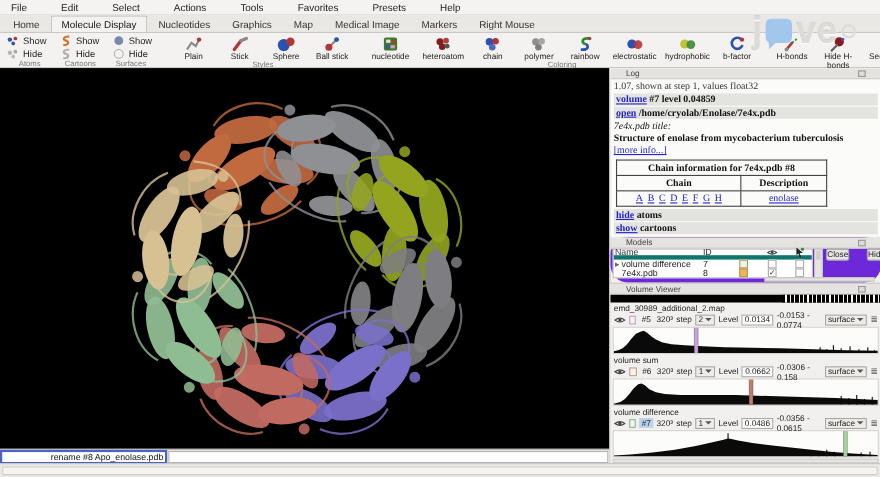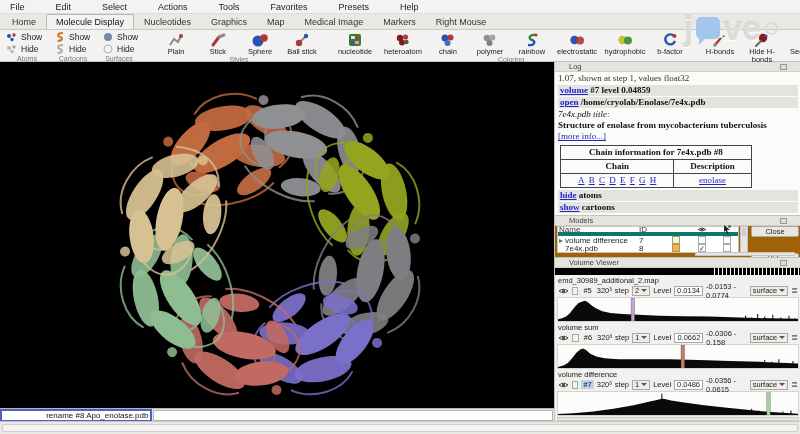--- a/index.html
+++ b/index.html
@@ -58,35 +58,35 @@
   .log-partial { color:#333; white-space:nowrap; }
   .log-cmd { background:#e3e3e0; font-weight:bold; margin:1px 0; padding:0 2px; white-space:nowrap; }
   .pdb-title-label { font-style:italic; }
   .pdb-title { font-weight:bold; }
   .chain-table { border-collapse:collapse; margin:3px 0 2px 2px; font-size:9px; }
   .chain-table td, .chain-table th { border:1px solid #444; padding:1px 16px; text-align:center; }
   .chain-table .cap { font-weight:bold; }
   .chain-table a { margin:0 1px; }
 
   
-  .models { position:absolute; left:0; top:153px; width:246px; height:42px; background:#a16207; border-top:1px solid #c2c1be; }
+  .models { position:absolute; left:0; top:153px; width:246px; height:42px; background:#6d28d9; border-top:1px solid #c2c1be;border-radius:16px; }
   .m-table { position:absolute; left:2px; top:10px; width:182px; height:27px; background:#fff; border:1px solid #c5c4c1; font-size:8px; color:#222; }
   .m-row { display:flex; align-items:center; height:8px; padding:0 1px; }
   .m-row.hdr { border-bottom:4px solid #0f766e; height:9px; color:#333; }
   .m-name { flex:1; white-space:nowrap; overflow:hidden; }
   .m-id { width:26px; }
   .m-swatch-col { width:22px; display:flex; justify-content:center; }
   .m-eye-col { width:30px; display:flex; justify-content:center; }
   .m-sel-col { width:20px; display:flex; justify-content:center; }
   .swatch { width:8px; height:8px; border:1px solid #b09a50; }
   .chk { width:8px; height:8px; border:1px solid #aaa; background:#fff; font-size:7px; line-height:7px; text-align:center; color:#222; }
   .caret-r { color:#666; width:6px; display:inline-block; }
   .m-vscroll { position:absolute; left:185px; top:10px; width:8px; height:27px; background:#e6e5e2; border:1px solid #c5c4c1; }
   .m-vscroll .thumb { margin:1px; height:8px; background:#cfcecb; }
-  .m-btns { position:absolute; right:2px; top:10px; width:48px; display:flex; flex-direction:column; gap:16px; }
+  .m-btns { position:absolute; right:2px; top:10px; width:48px; display:flex; flex-direction:row; gap:16px;align-items:center; }
   .m-btn { height:11px; background:#e8e7e4; border:1px solid #a9a8a5; border-radius:2px; font-size:7.5px; text-align:center; line-height:10px; color:#222; }
   .m-hscroll { position:absolute; left:140px; bottom:1px; width:100px; height:4px; background:#e6e5e2; border:1px solid #c5c4c1; }
 
   
   .volume { position:absolute; left:0; top:195px; width:246px; height:164px; background:#f1f0ee; border-top:1px solid #c2c1be; }
   .vstrip { height:7px; margin:0; background:#000; position:relative; }
   .vstrip .slits { position:absolute; right:0; top:0; width:90px; height:7px;
      background:repeating-linear-gradient(90deg,#000 0 3px,#fff 3px 4px,#000 4px 7px,#fff 7px 8px); }
   .vname { font-size:7.5px; color:#222; padding:1px 0 0 3px; height:9px; white-space:nowrap; }
   .vrow { display:flex; align-items:center; gap:3px; height:13px; padding:0 3px; font-size:7.5px; color:#222; }

